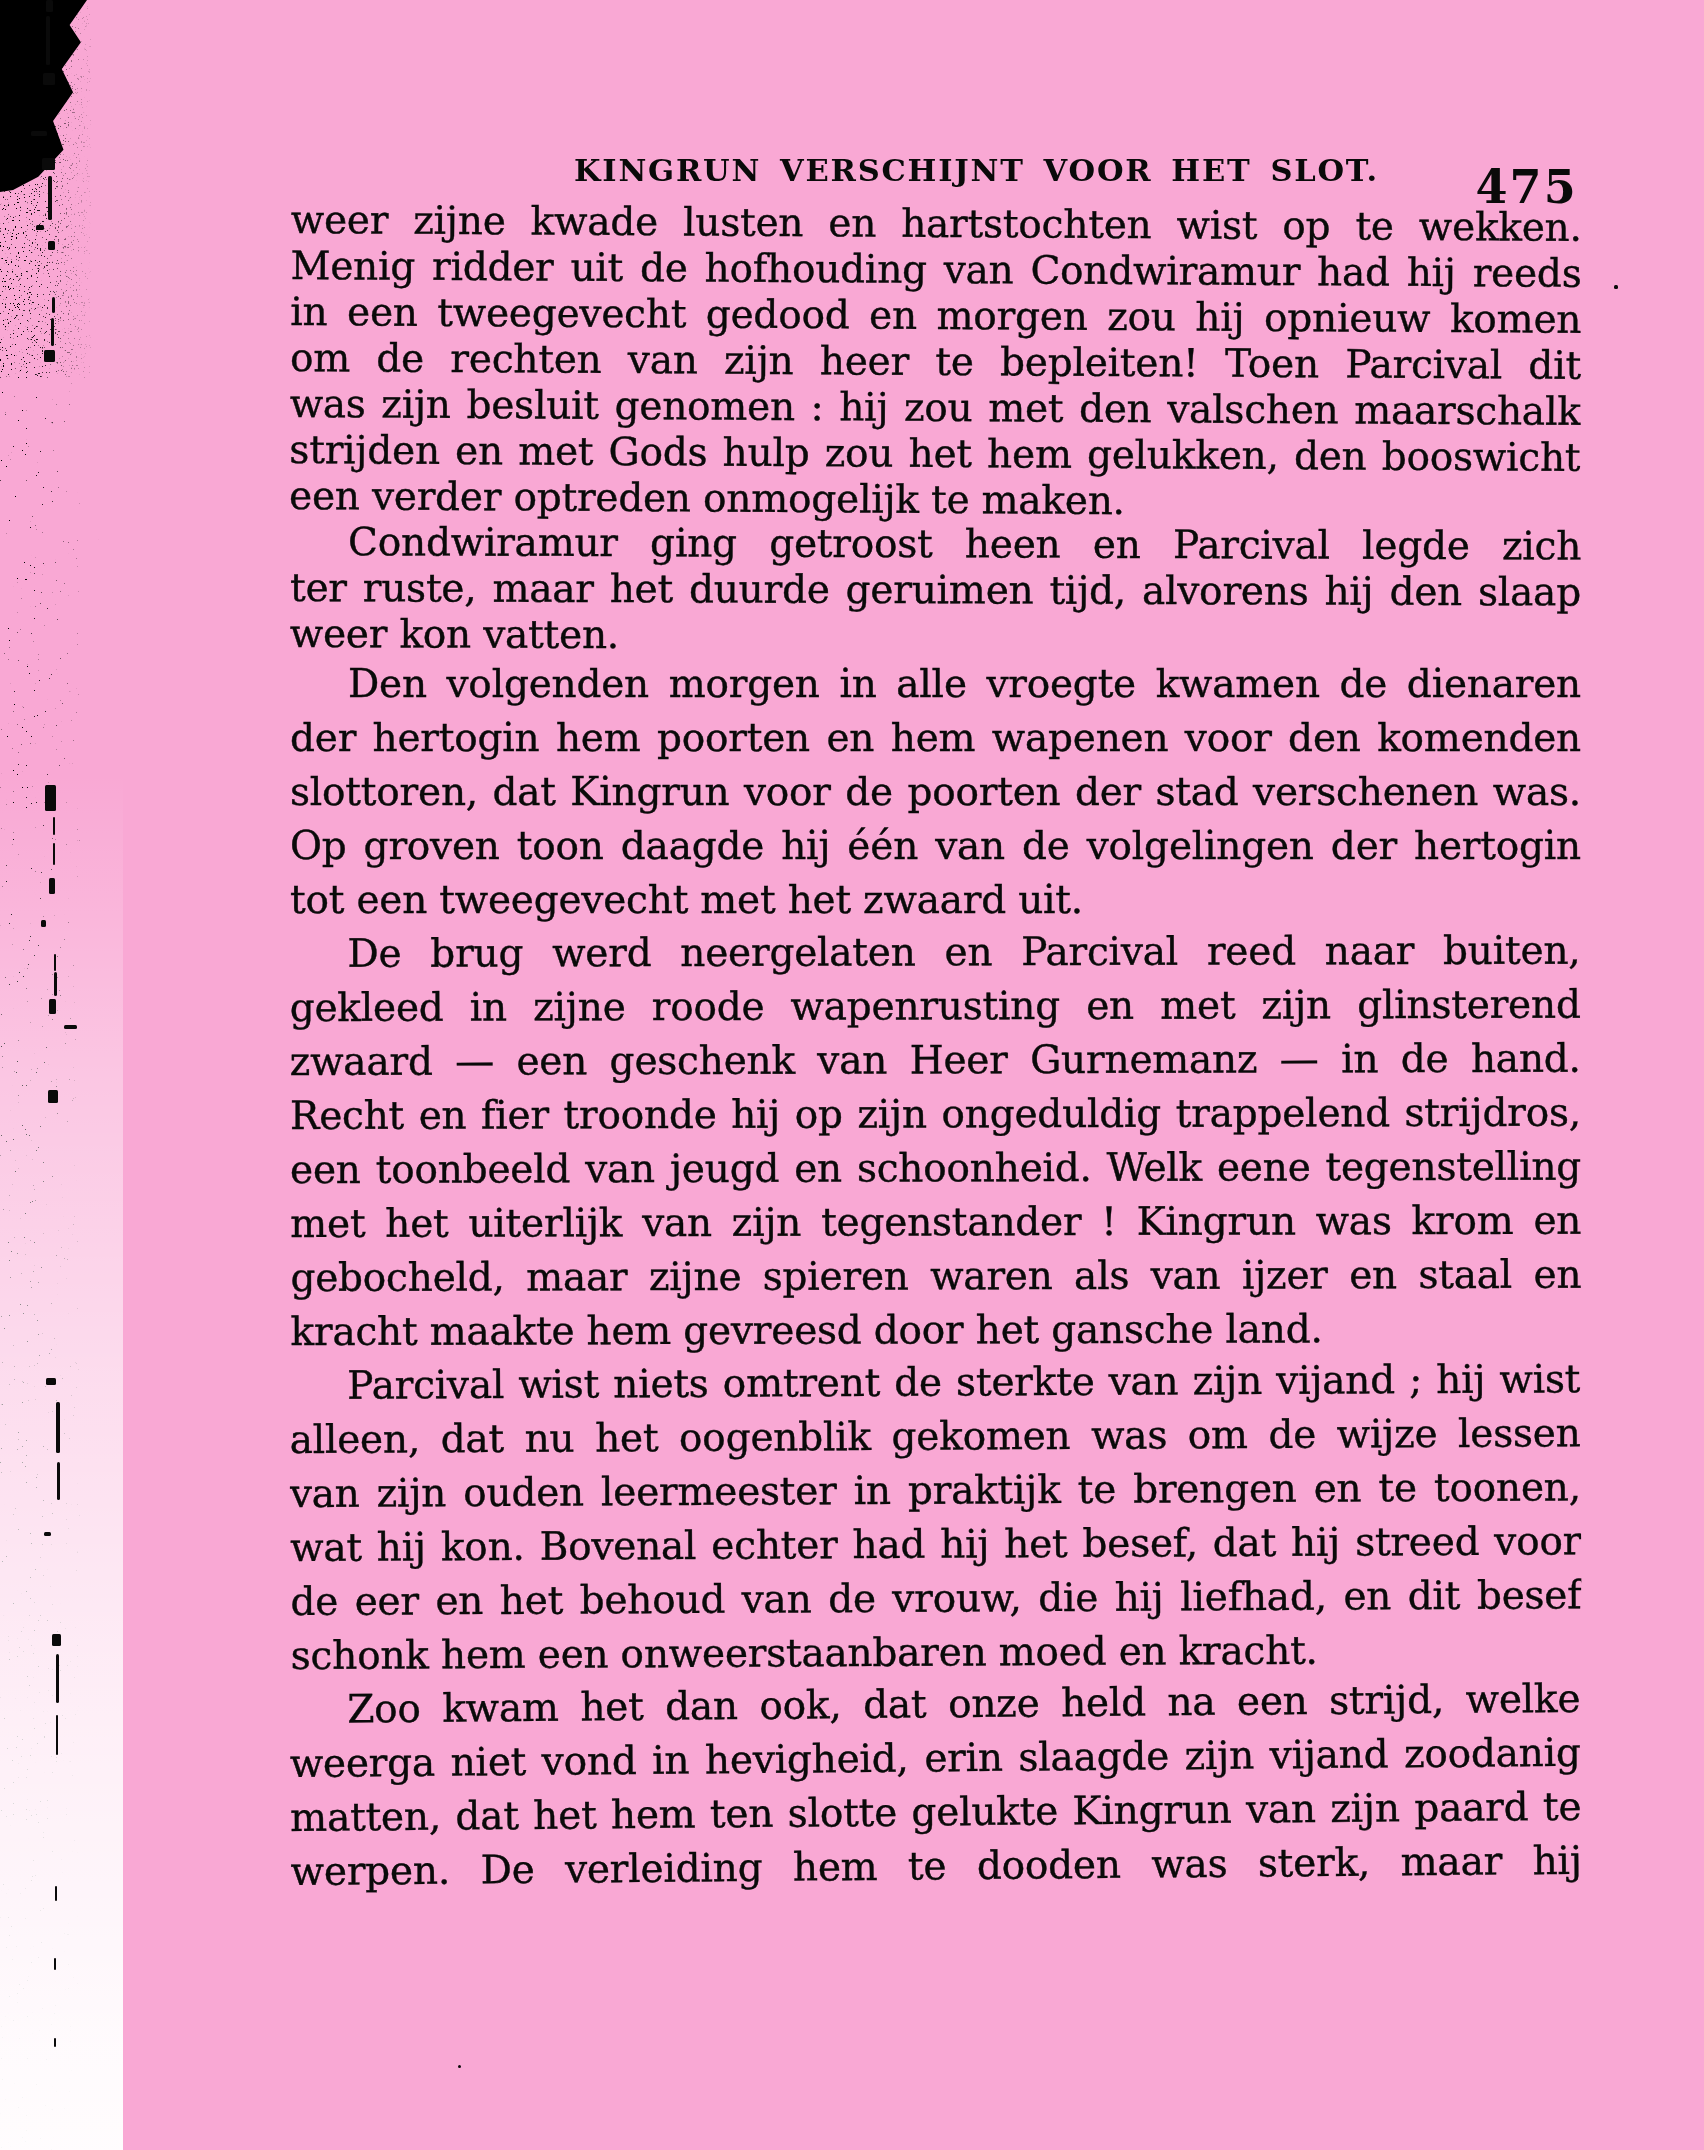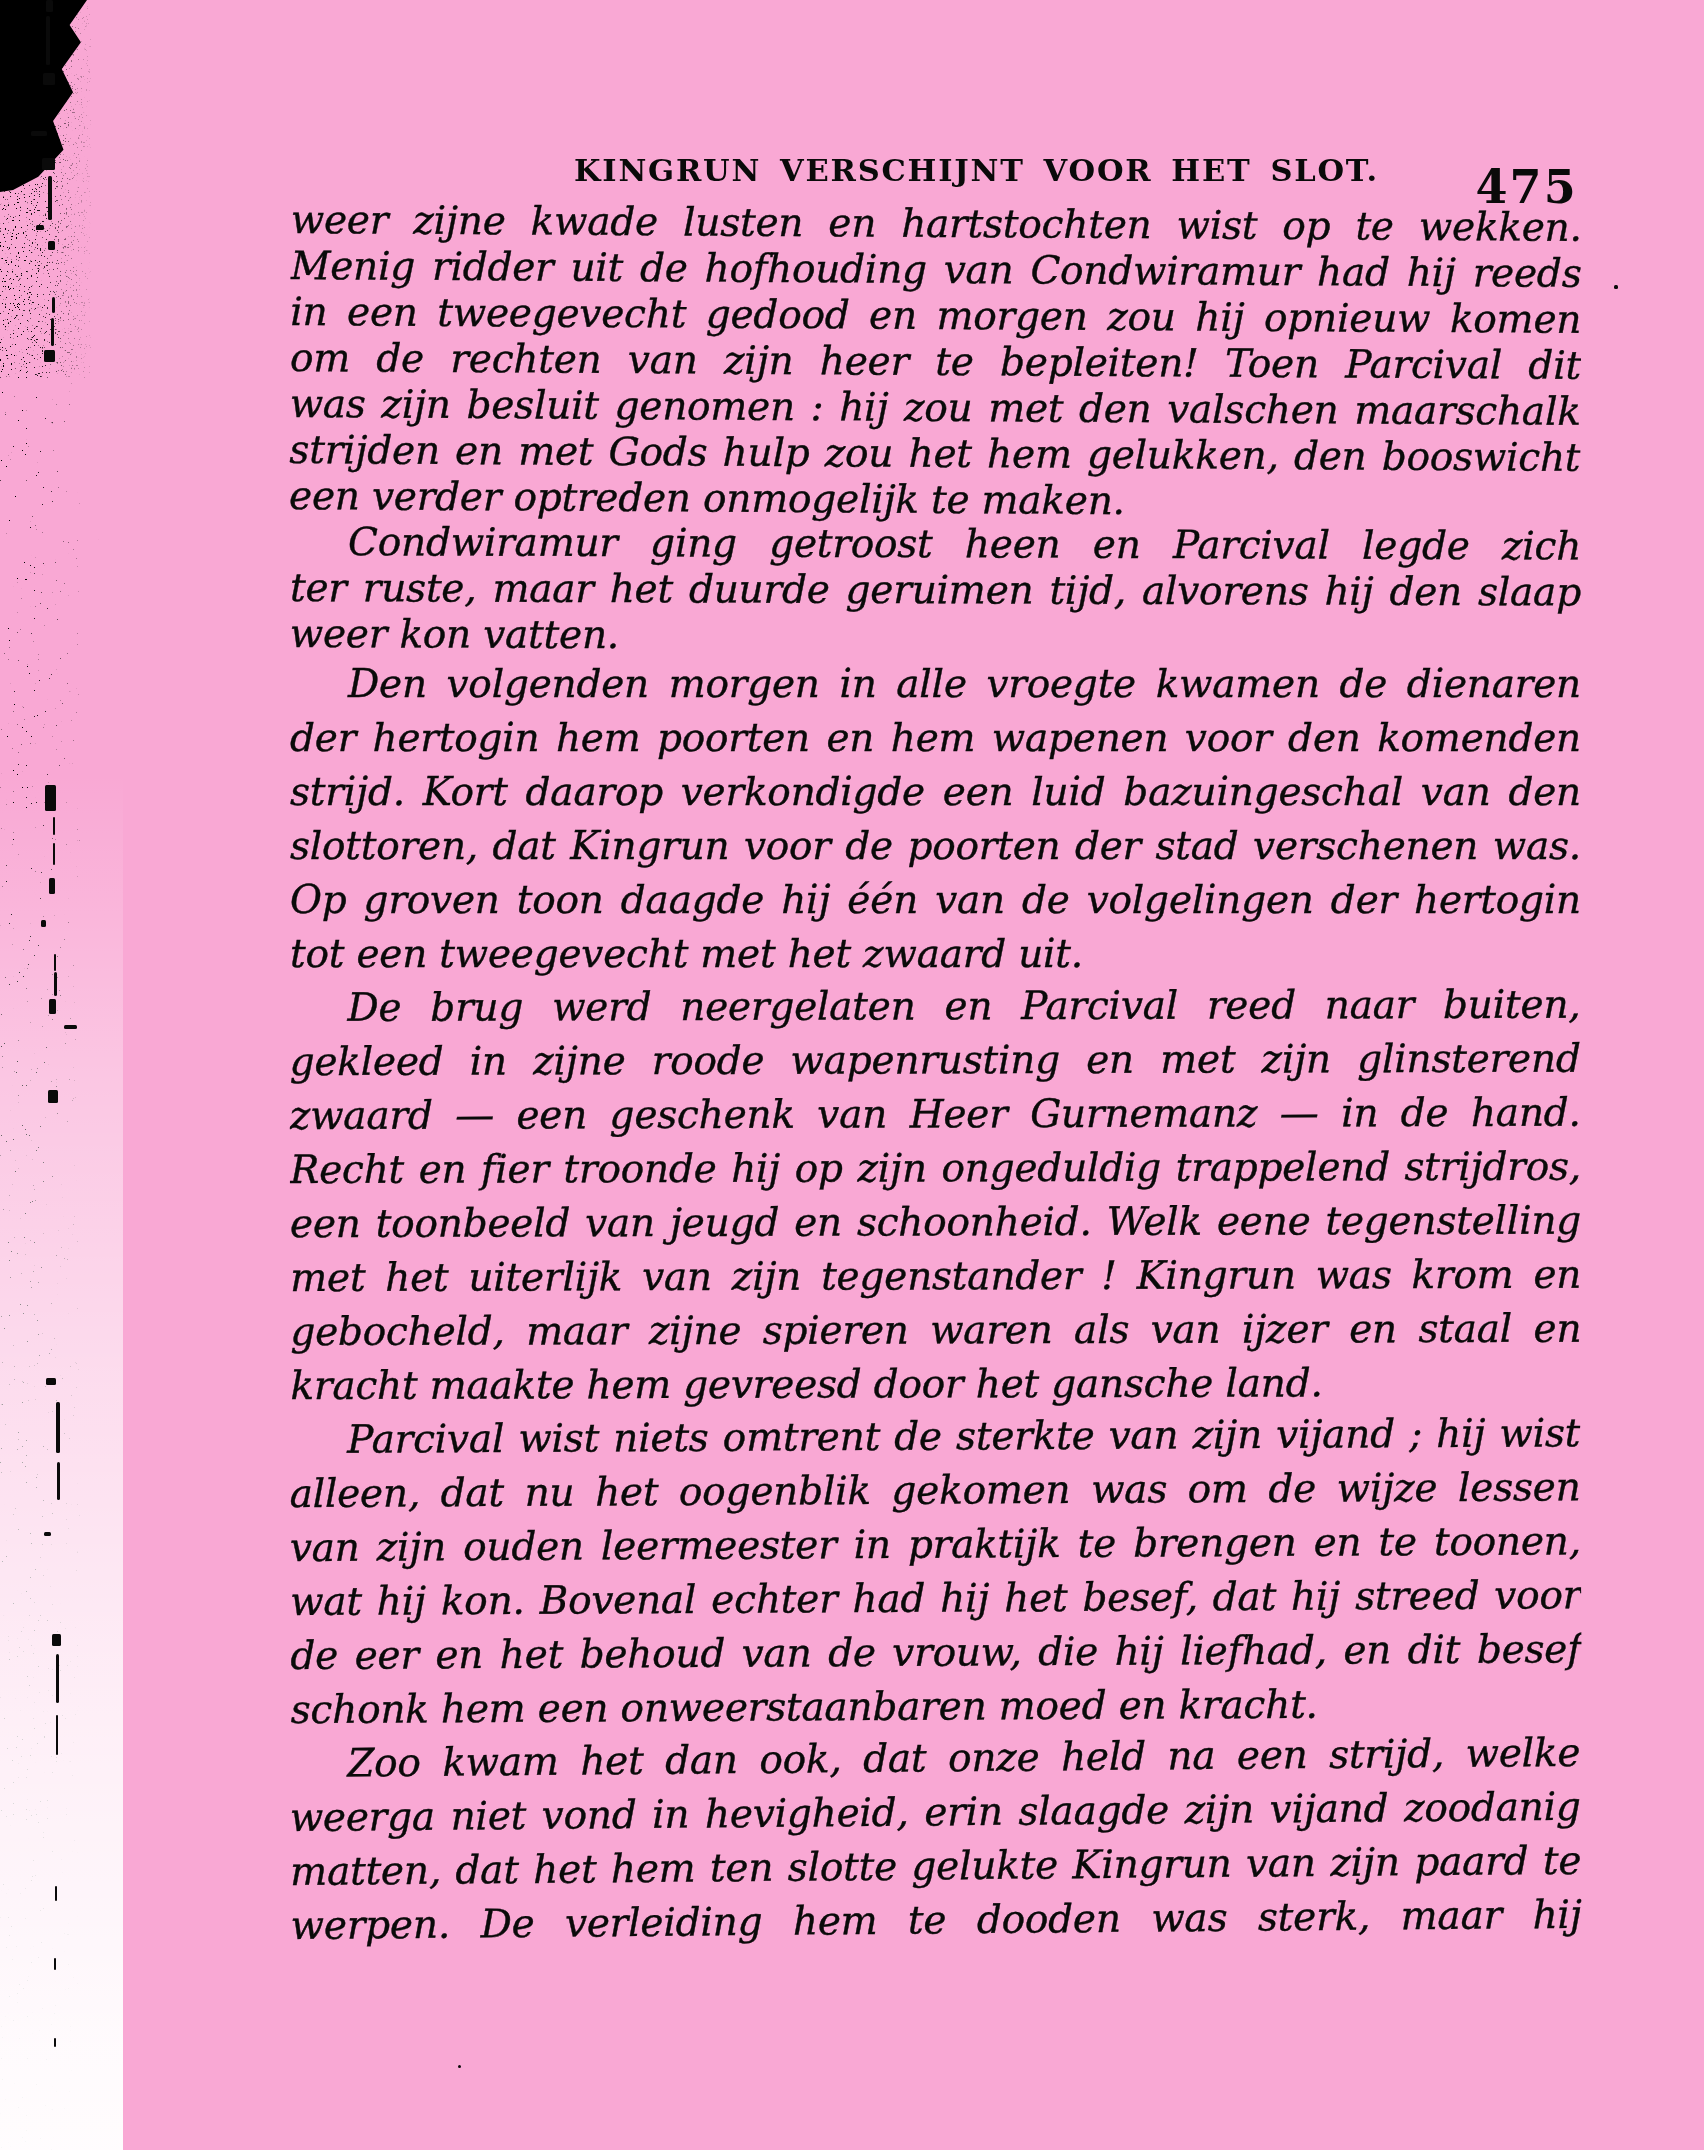--- a/index.html
+++ b/index.html
@@ -39,21 +39,21 @@
     white-space:nowrap;
   }
   .page-number {
     position:absolute; right:127px; top:160px;
     font-size:46px; font-weight:700; letter-spacing:2.2px;
   }
 
   
   .text-block {
     position:absolute; left:290px; top:197px; width:1291px;
-    font-size:39px; letter-spacing:-0.2px;font-style:italic;
+    font-size:39px; letter-spacing:-0.2px;
     -webkit-text-stroke:0.4px #0a0a0a;
   }
   .paragraph { margin:0; transform-origin:left center; }
   .para-a .line { line-height:46px; height:46px; }
   .para-b .line { line-height:54px; height:54px; }
   .p1 { transform:rotate(.35deg); }
   .p2 { transform:rotate(.2deg); }
   .p4 { transform:rotate(-.15deg); }
   .p5 { transform:rotate(-.3deg); }
   .p6 { transform:rotate(-.5deg); }
@@ -144,21 +144,20 @@
 
     <div class="paragraph para-a p2">
       <div class="line indent">Condwiramur ging getroost heen en Parcival legde zich opnieuw</div>
       <div class="line">ter ruste, maar het duurde geruimen tijd, alvorens hij den slaap</div>
       <div class="line last">weer kon vatten.</div>
     </div>
 
     <div class="paragraph para-b p3">
       <div class="line indent">Den volgenden morgen in alle vroegte kwamen de dienaren</div>
       <div class="line">der hertogin hem poorten en hem wapenen voor den komenden</div>
-      <div class="line">strijd. Kort daarop verkondigde een luid bazuingeschal van den</div>
       <div class="line">slottoren, dat Kingrun voor de poorten der stad verschenen was.</div>
       <div class="line">Op groven toon daagde hij één van de volgelingen der hertogin</div>
       <div class="line last">tot een tweegevecht met het zwaard uit.</div>
     </div>
 
     <div class="paragraph para-b p4">
       <div class="line indent">De brug werd neergelaten en Parcival reed naar buiten,</div>
       <div class="line">gekleed in zijne roode wapenrusting en met zijn glinsterend</div>
       <div class="line">zwaard — een geschenk van Heer Gurnemanz — in de hand.</div>
       <div class="line">Recht en fier troonde hij op zijn ongeduldig trappelend strijdros,</div>

